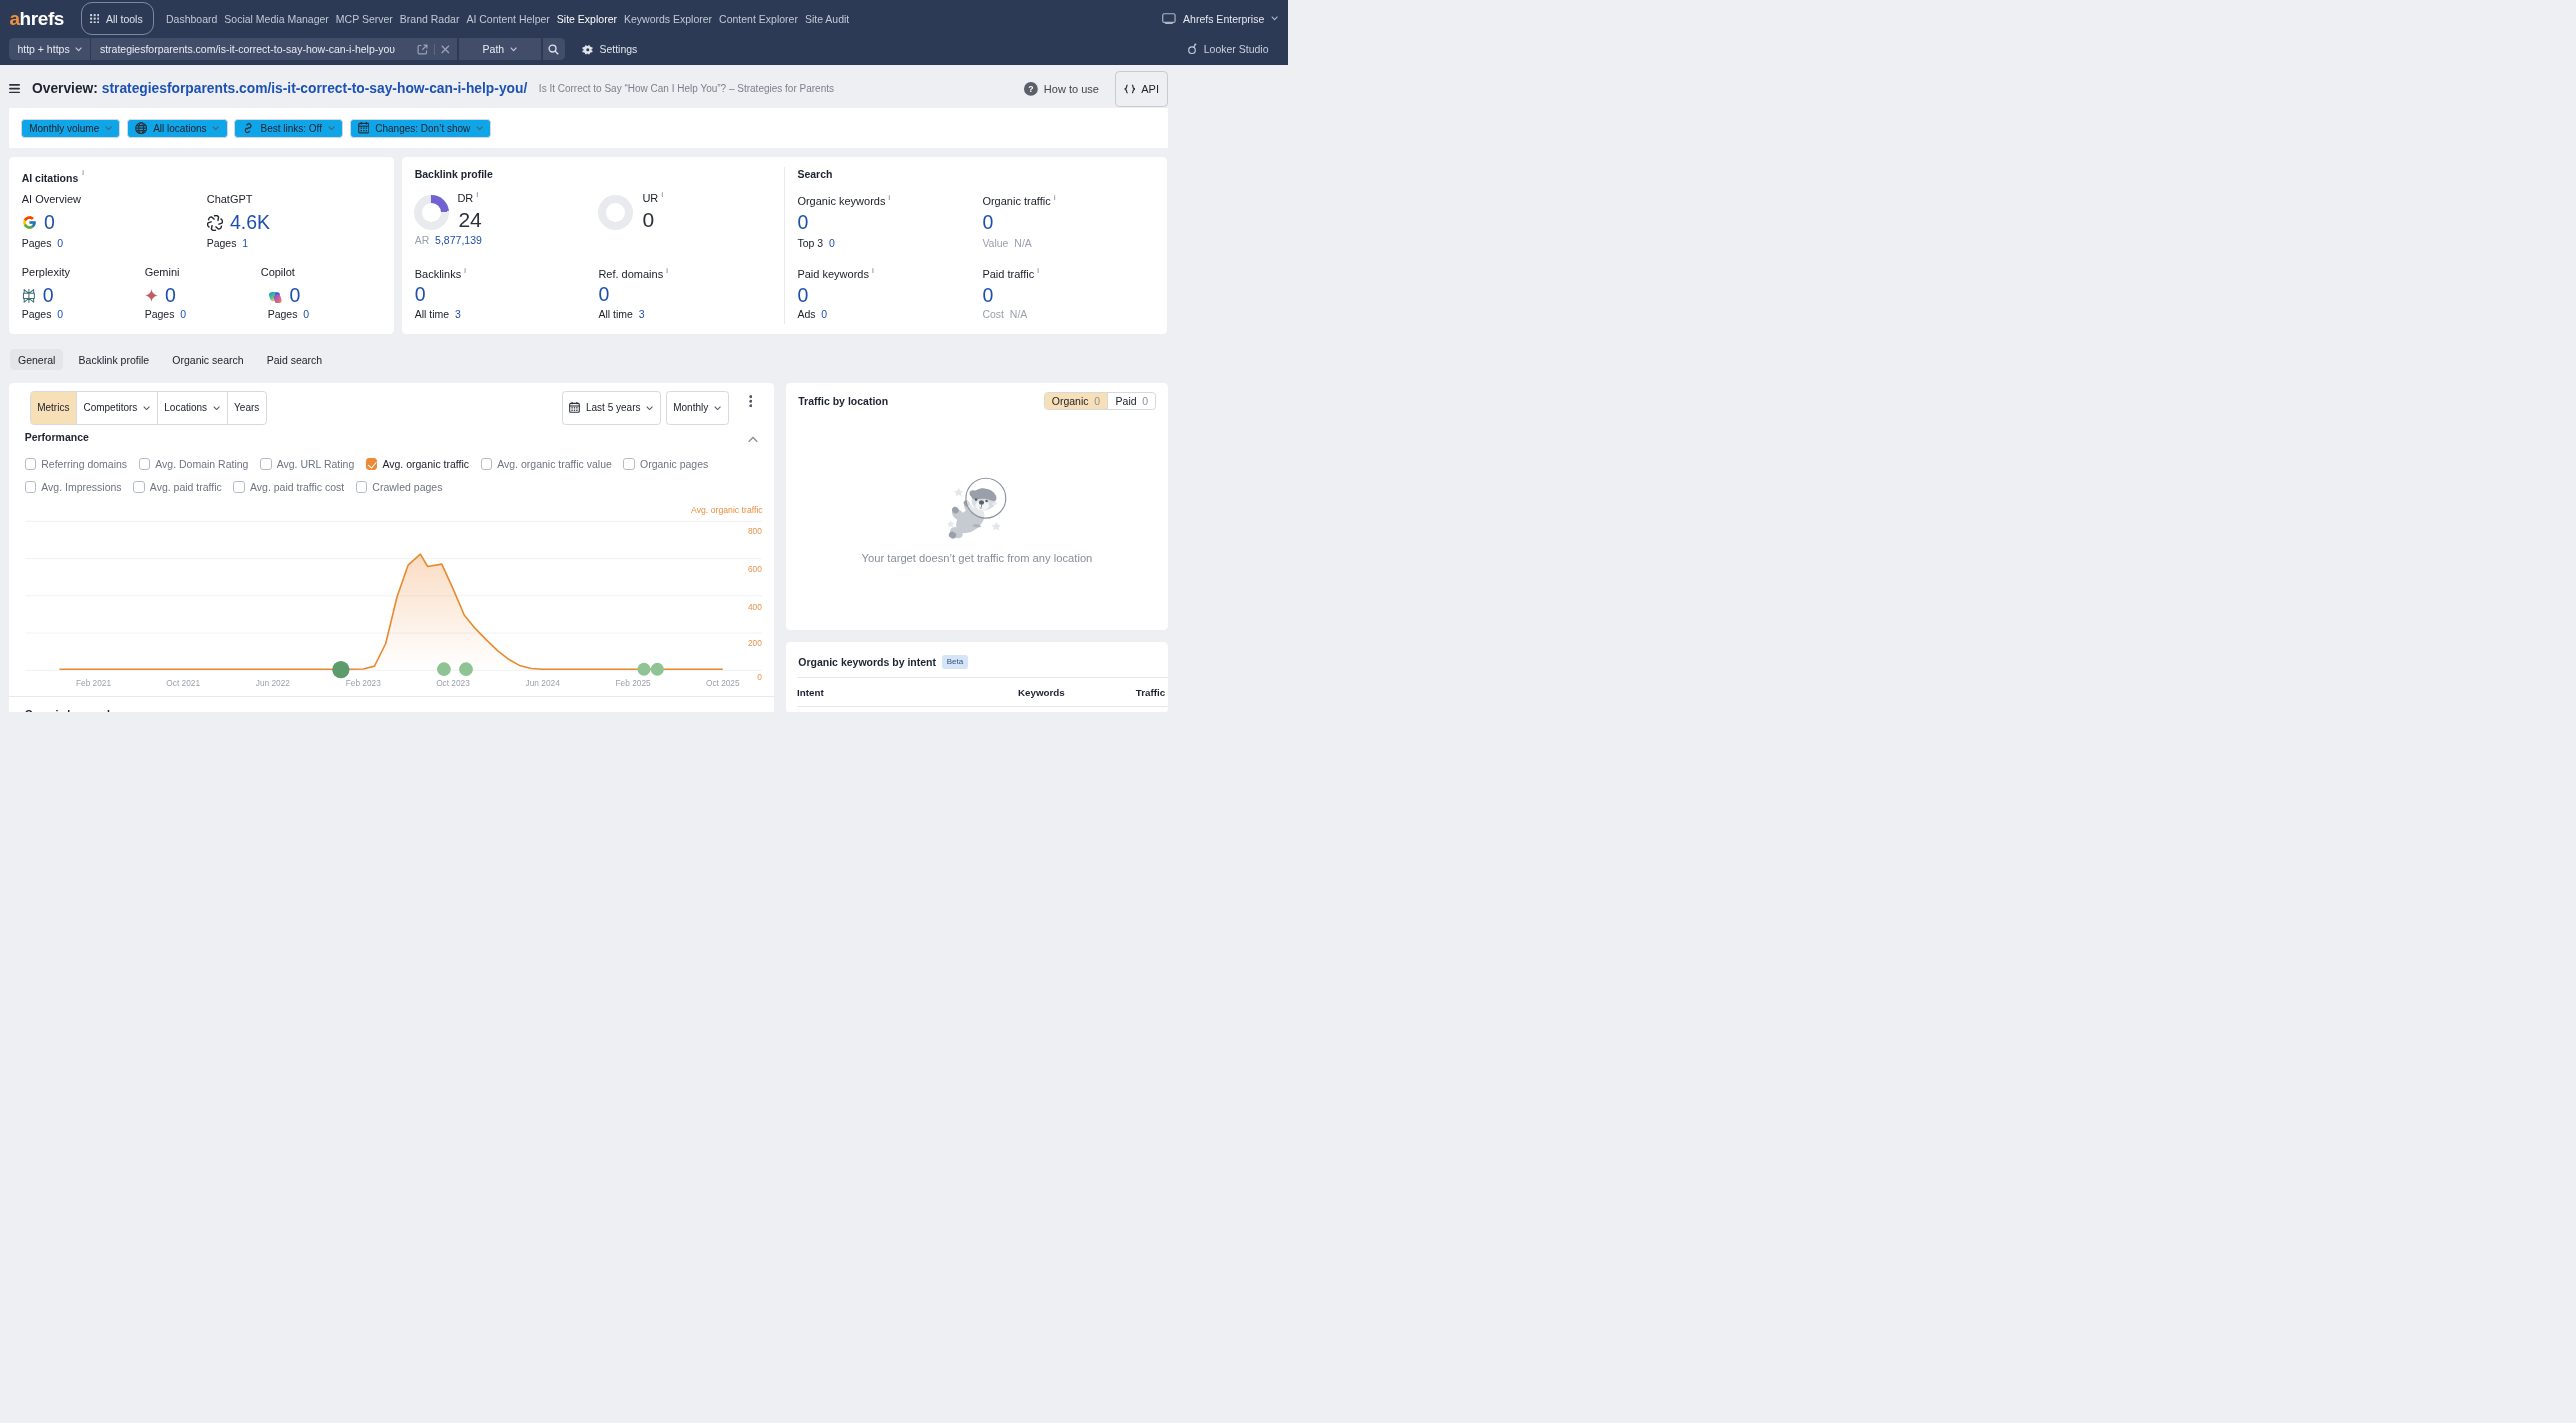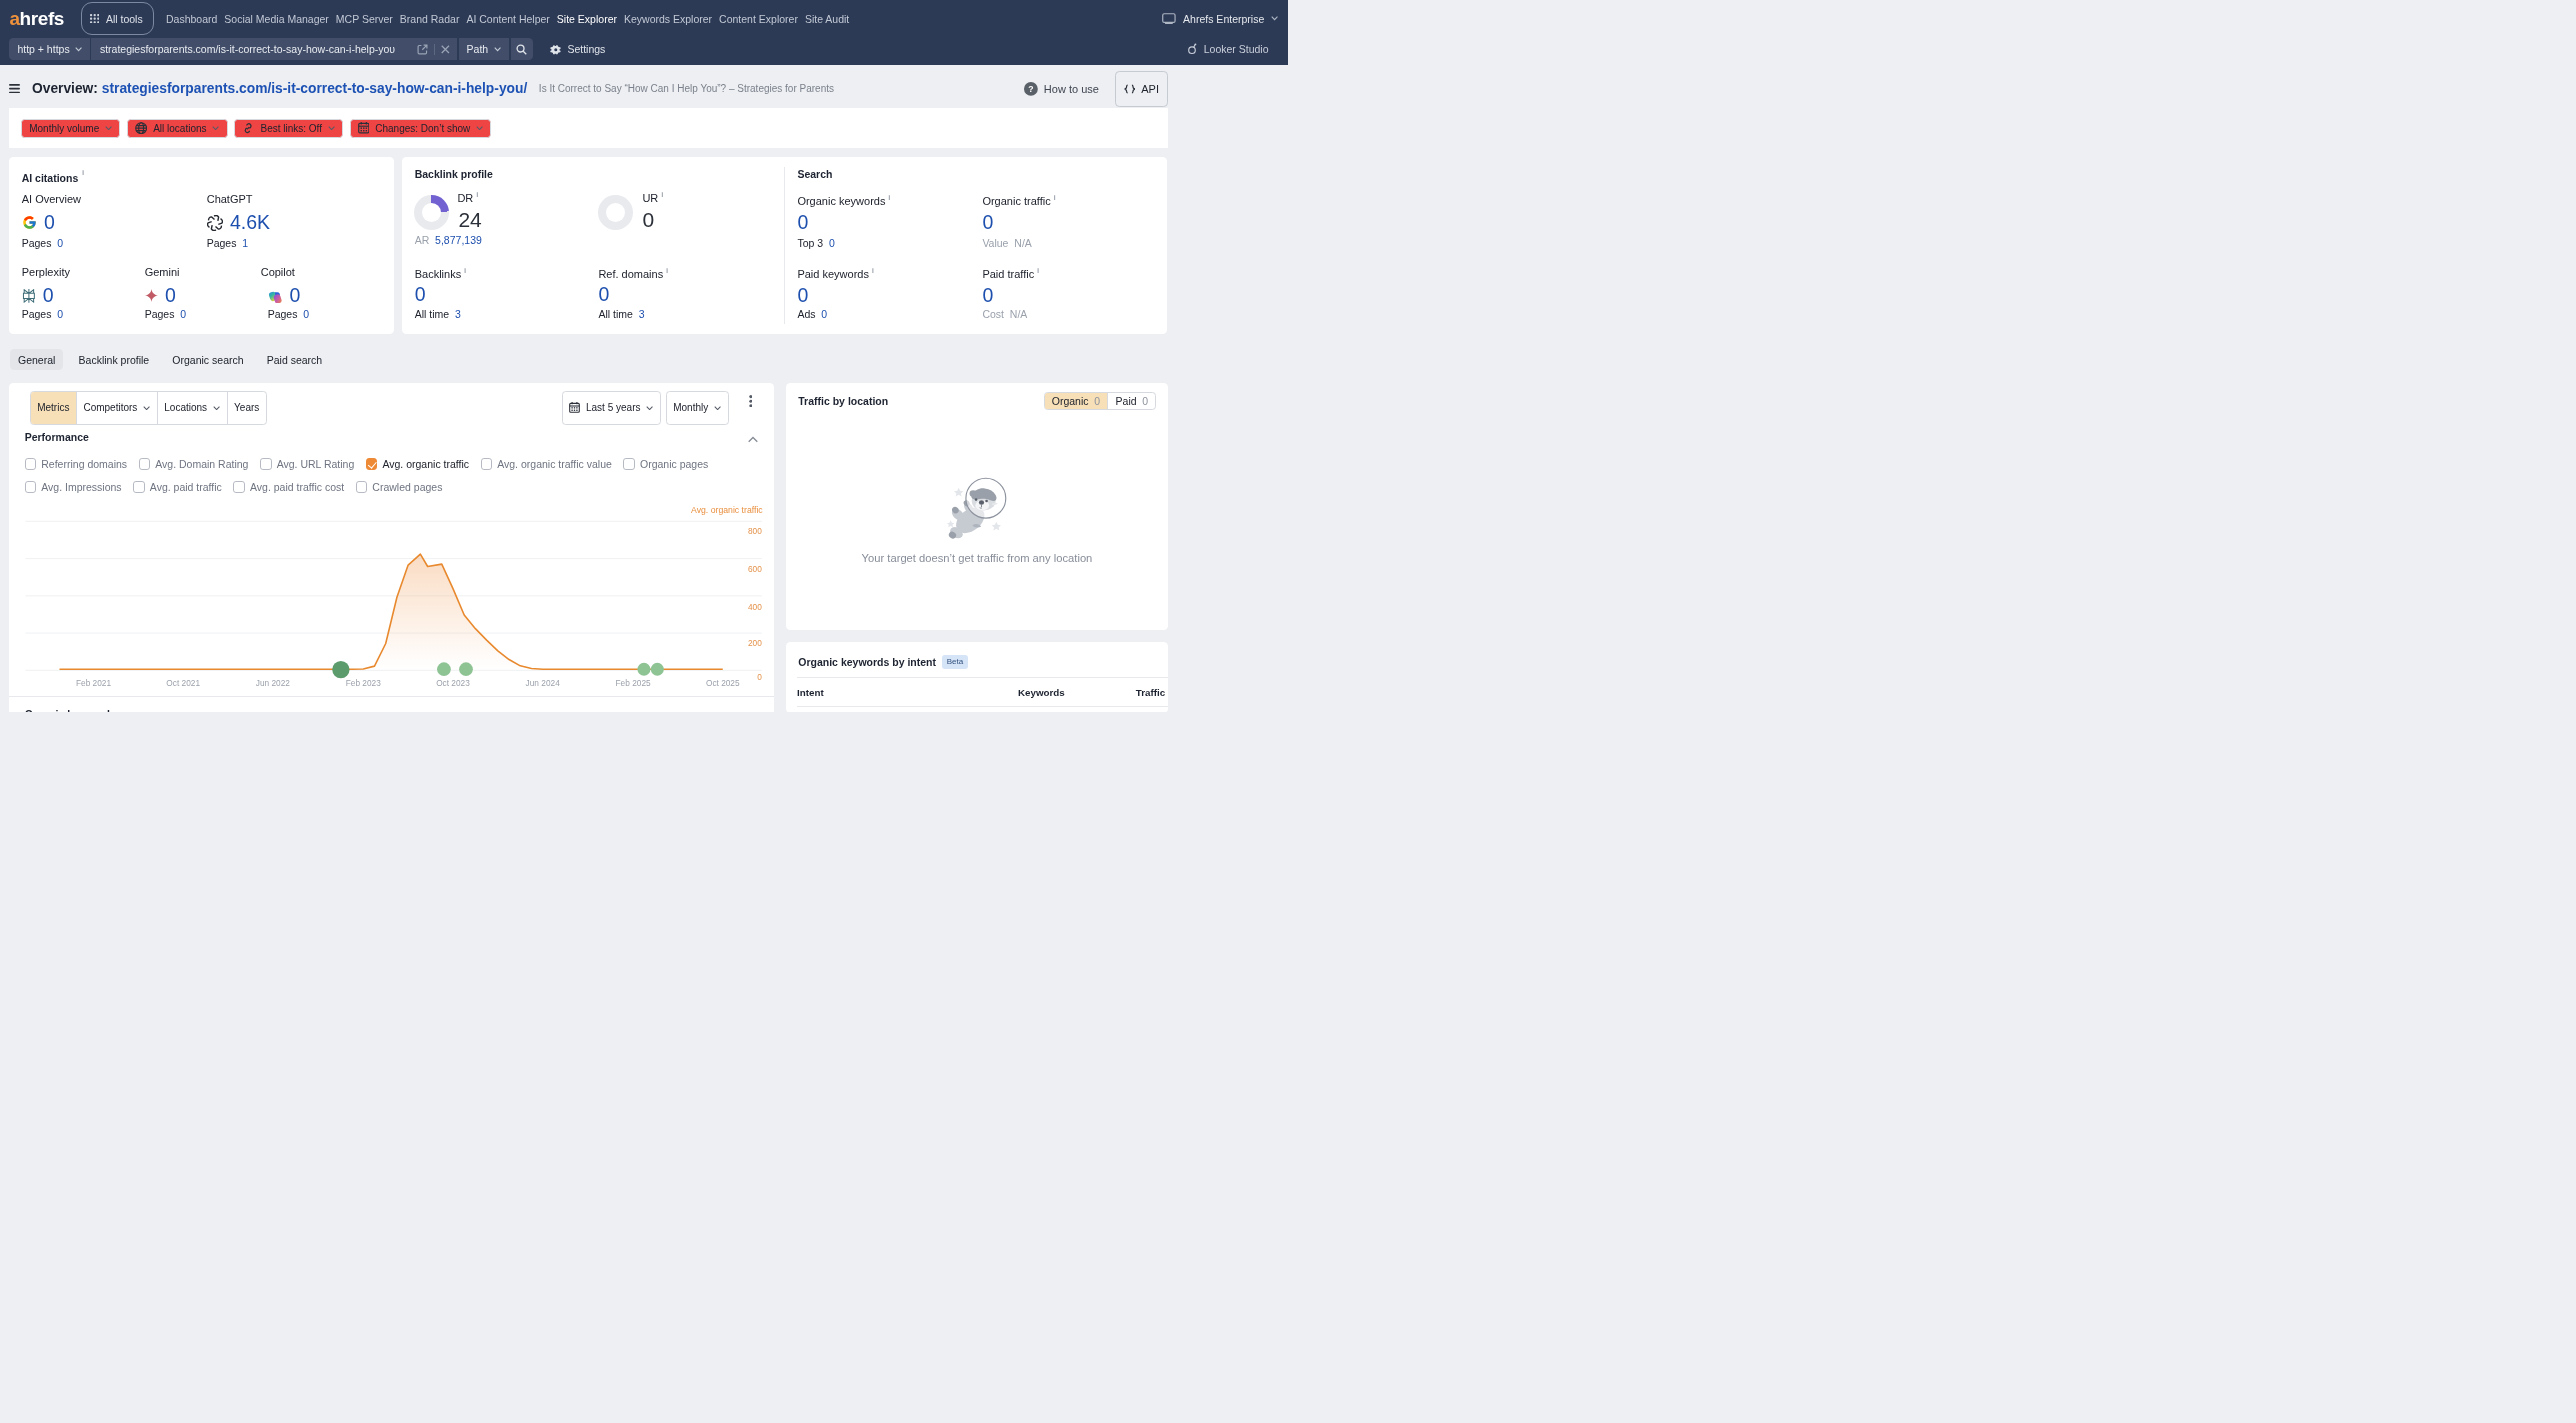--- a/index.html
+++ b/index.html
@@ -11,36 +11,36 @@
   .logo .a { color:#f0923c; }
   .alltools { display:flex; align-items:center; gap:6.5px; border:1.1px solid #7d89a1; border-radius:11px; height:33px; padding:0 10px 0 8px; color:#dde2ea; font-size:10.5px; margin-right:12.3px; }
   .navlinks { display:flex; align-items:center; font-size:10.5px; color:#c2c9d6; }
   .navlinks span { margin-right:7px; white-space:nowrap; }
   .navlinks .active { color:#fff; }
   .nav-right1 { position:absolute; right:9.4px; top:0; height:37px; display:flex; align-items:center; gap:7.2px; color:#e6e9ee; font-size:10.5px; }
   .nav-row2 { display:flex; align-items:center; height:22px; margin:1.4px 0 0 9.4px; }
   .seg { background:#424e69; color:#e8ebf1; font-size:10.5px; display:flex; align-items:center; height:22px; }
   .seg.first { border-radius:4.3px 0 0 4.3px; padding:0 8px; gap:5px; }
   .urlfield { width:366px; padding:0 7.2px 0 8.7px; margin-left:1.4px; justify-content:space-between; }
-  .pathbtn { margin-left:1.4px; padding:0 8px; gap:5.8px; }
+  .pathbtn { margin-left:1.4px; padding:0 24px; gap:5.8px; }
   .searchbtn { margin-left:1.4px; border-radius:0 4.3px 4.3px 0; width:22px; justify-content:center; }
   .settings { display:flex; align-items:center; gap:5.8px; color:#e1e5ec; font-size:10.5px; margin-left:17.4px; }
   .nav-right2 { position:absolute; right:19.5px; top:38px; height:22px; display:flex; align-items:center; gap:6.5px; color:#c9cfdb; font-size:10.5px; }
 
   .content { width:1168px; }
   .pagehead { display:flex; align-items:center; height:43px; padding-left:9.4px; padding-top:4.3px; box-sizing:border-box; }
   .pagehead h1 { font-size:13.8px; font-weight:700; color:#1d2330; margin-left:11.6px; white-space:nowrap; }
   .pagehead h1 a { color:#1d52b4; }
   .pagehead .sub { color:#7b818c; font-size:10px; margin-left:11.6px; white-space:nowrap; }
   .pagehead-right { margin-left:auto; display:flex; align-items:center; gap:16px; }
   .howto { display:flex; align-items:center; gap:5.8px; font-size:11px; color:#3f4450; }
   .apibtn { display:flex; align-items:center; gap:5.8px; border:0.7px solid #c6cad1; border-radius:4.3px; height:36px; padding:0 8px; font-size:11px; color:#20242e; }
 
   .filterbar { background:#fff; margin-left:8.7px; height:40px; display:flex; align-items:center; padding-left:12.3px; gap:6.5px; }
-  .fbtn { display:flex; align-items:center; gap:5.8px; border:0.7px solid #d6d9de; border-radius:3.6px; height:19px; padding:0 7.2px; font-size:10px; color:#20242e; background:#ef4444; }
+  .fbtn { display:flex; align-items:center; gap:5.8px; border:0.7px solid #d6d9de; border-radius:3.6px; height:19px; padding:0 7.2px; font-size:10px; color:#20242e; background:#0ea5e9; }
   .fbtn svg { flex:none; }
 
   .cards-row { display:flex; gap:8.7px; margin:9.4px 0 0 8.7px; }
   .card { background:#fff; border-radius:4.3px; }
   .card1 { width:385px; height:177px; position:relative; }
   .card2 { width:765px; height:177px; position:relative; }
   .ctitle { font-size:10.5px; font-weight:700; color:#1d2330; position:absolute; }
   .sup-i { color:#a2a8b1; font-size:8px; font-weight:700; vertical-align:6.5px; margin-left:3.6px; }
   .lab { position:absolute; font-size:11px; color:#20242e; white-space:nowrap; }
   .lab .i { color:#a2a8b1; font-size:8px; font-weight:700; vertical-align:5px; margin-left:2.9px; }

